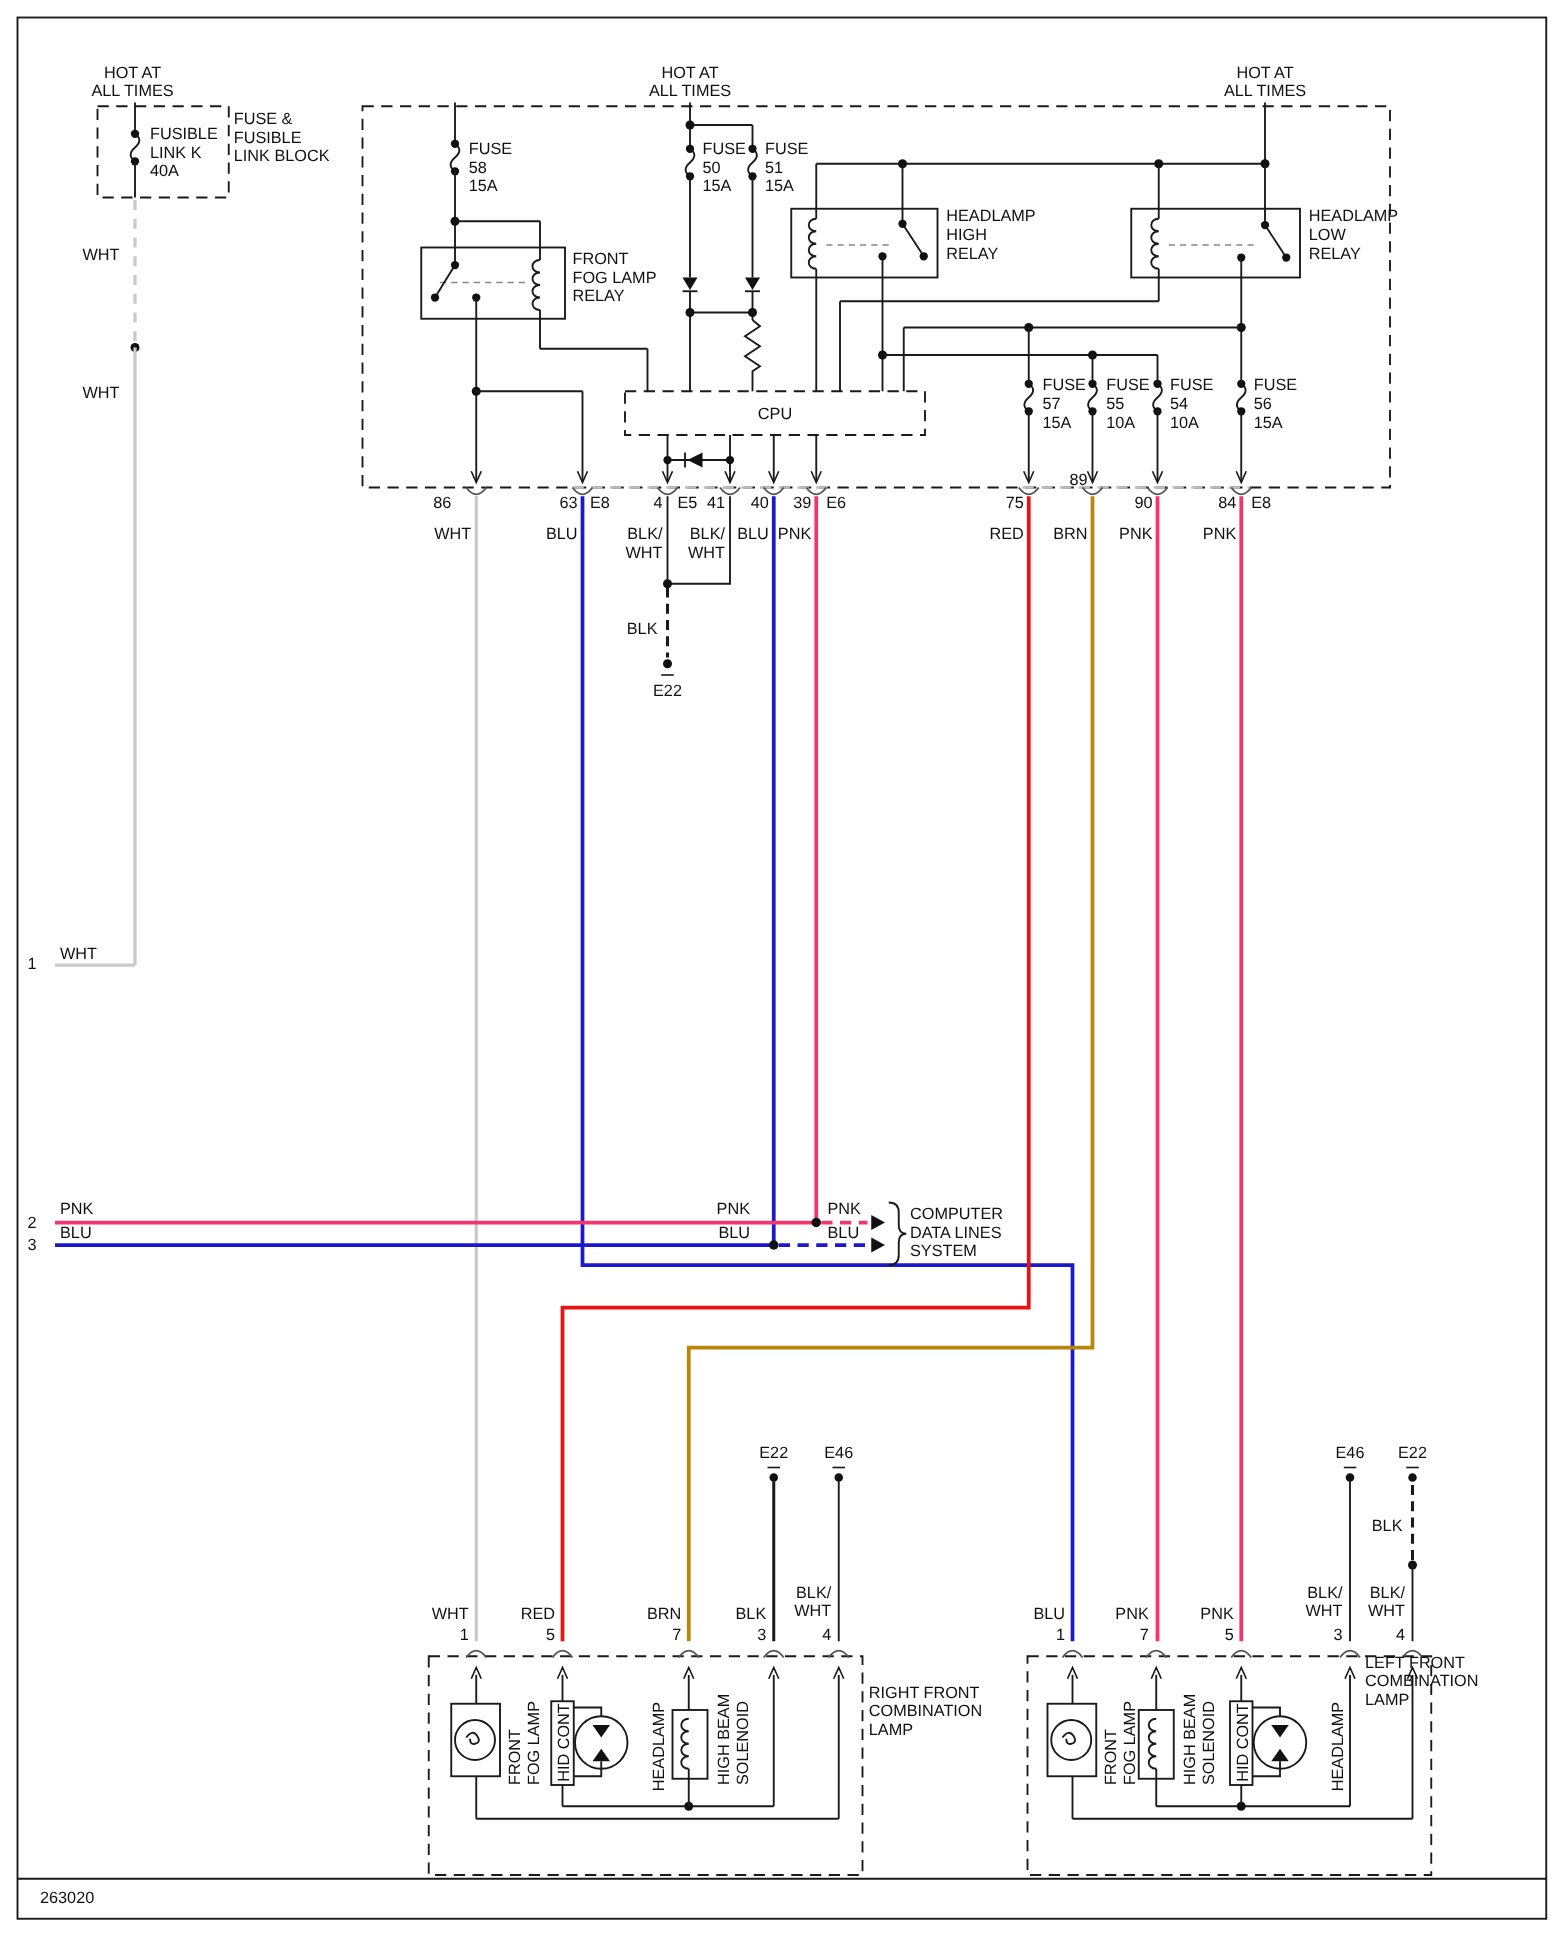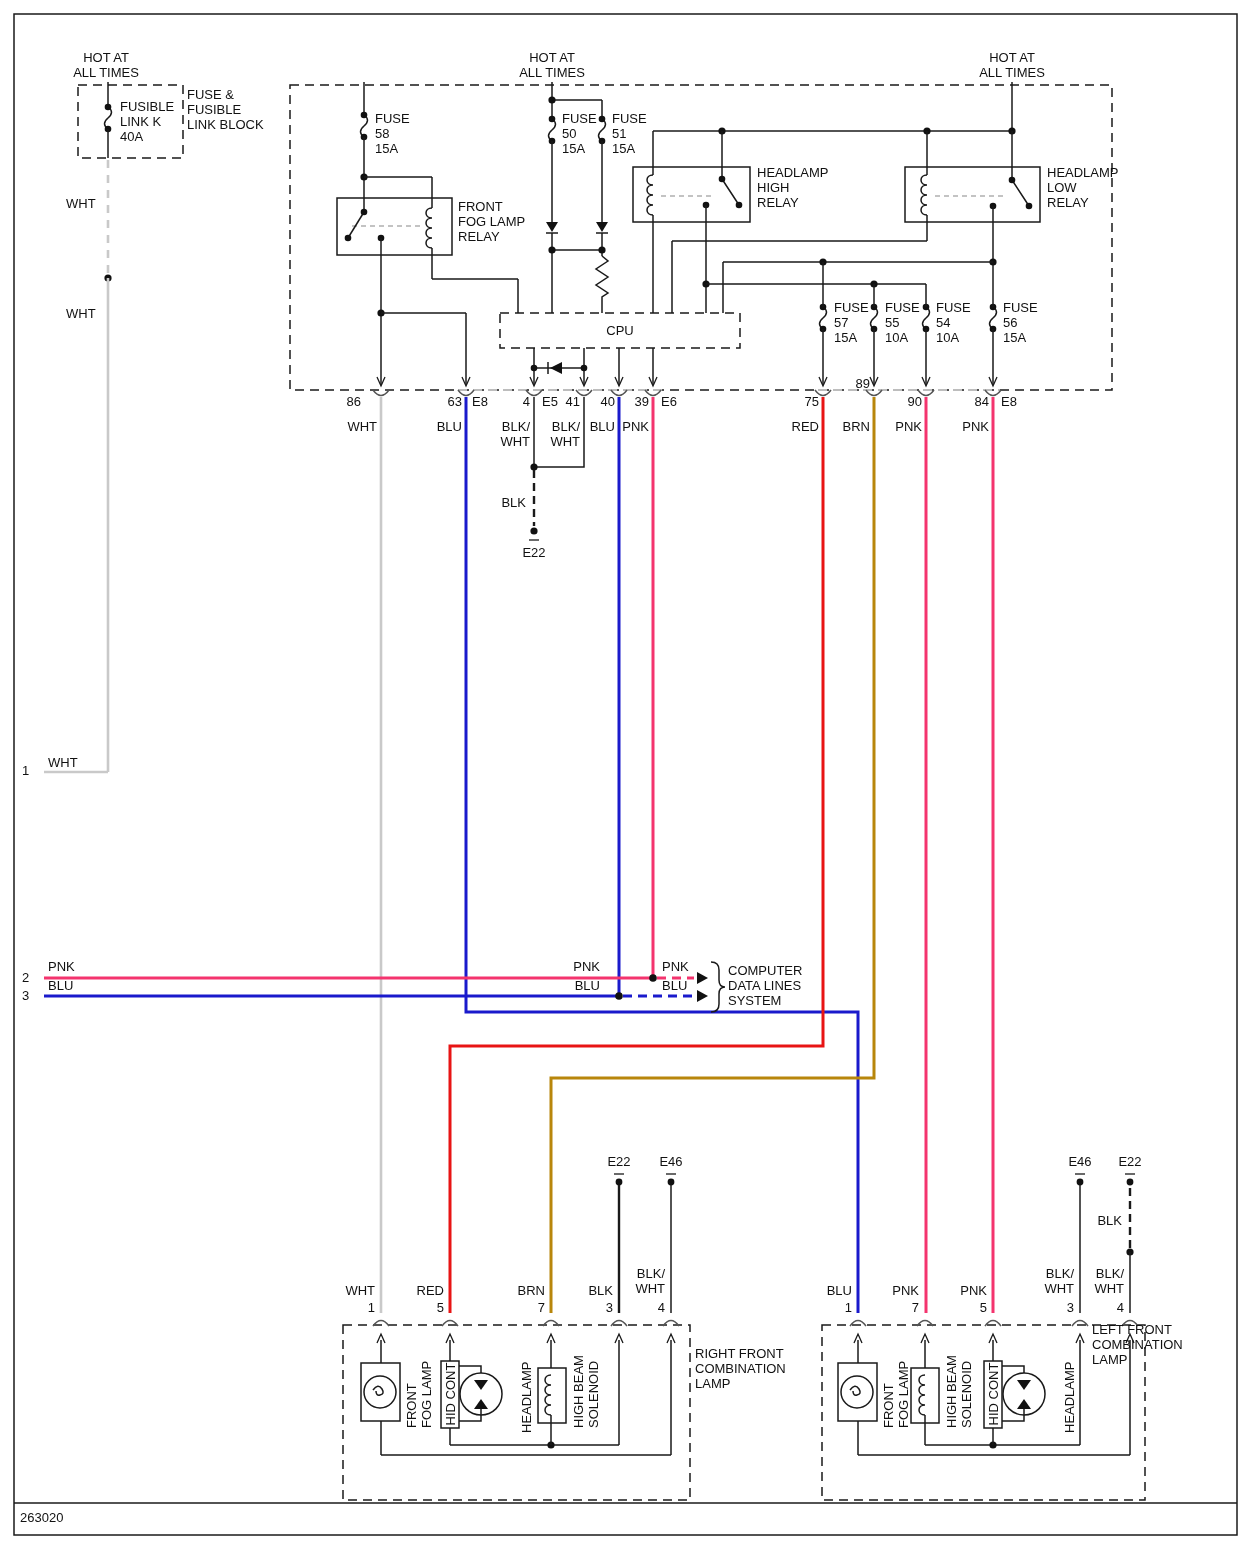--- a/index.html
+++ b/index.html
@@ -417,15 +417,15 @@
 <div class="lbl rot" style="left:571px;top:1428px;width:74px">HIGH BEAM
 SOLENOID</div>
 
 <div class="lbl rot" style="left:881px;top:1428px;width:70px">FRONT
 FOG LAMP</div>
 <div class="lbl rot" style="left:944px;top:1428px;width:74px">HIGH BEAM
 SOLENOID</div>
 <div class="lbl rot ctr" style="left:986px;top:1426px;width:64px">HID CONT</div>
 <div class="lbl rot" style="left:1062px;top:1433px;width:82px">HEADLAMP</div>
 
-<div class="lbl" style="left:20px;top:1510px">263020</div>
+<div class="lbl" style="left:32px;top:1510px">263020</div>
 
 </div>
 
 </body></html>

